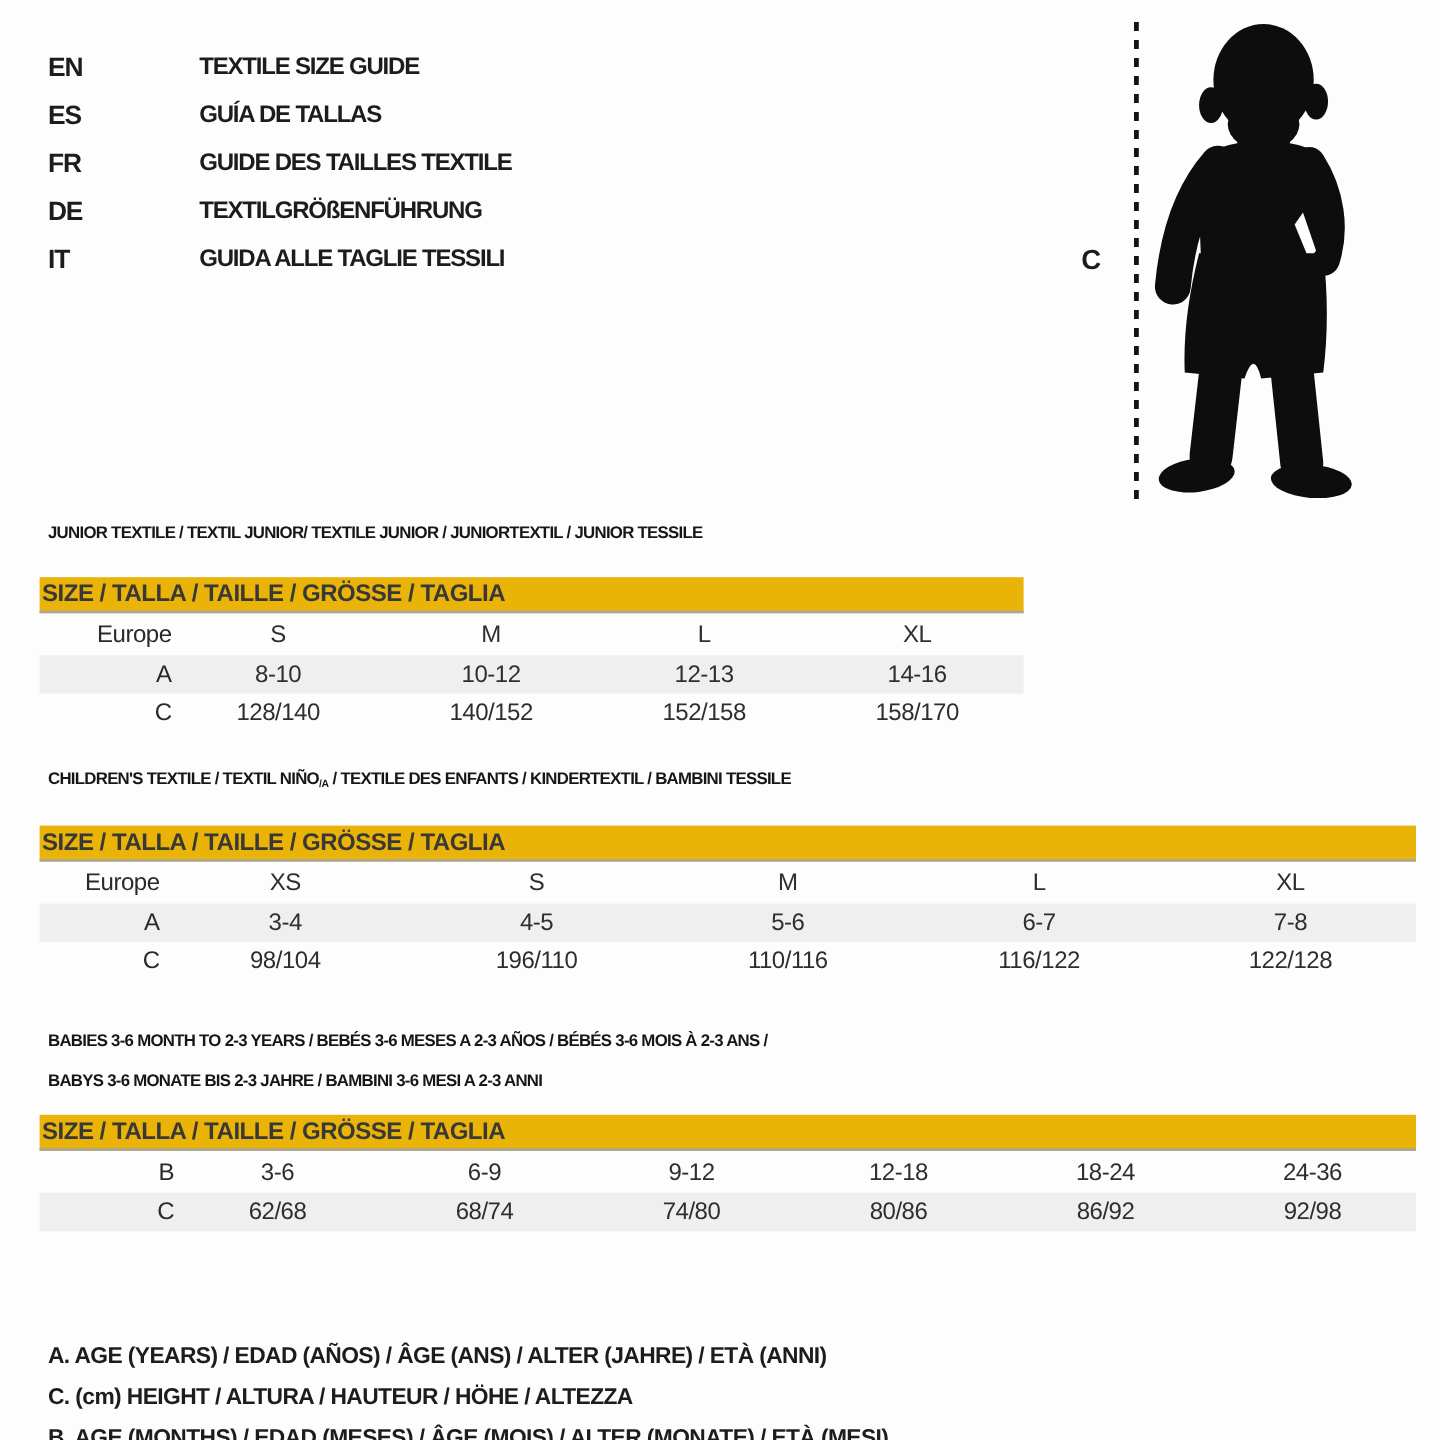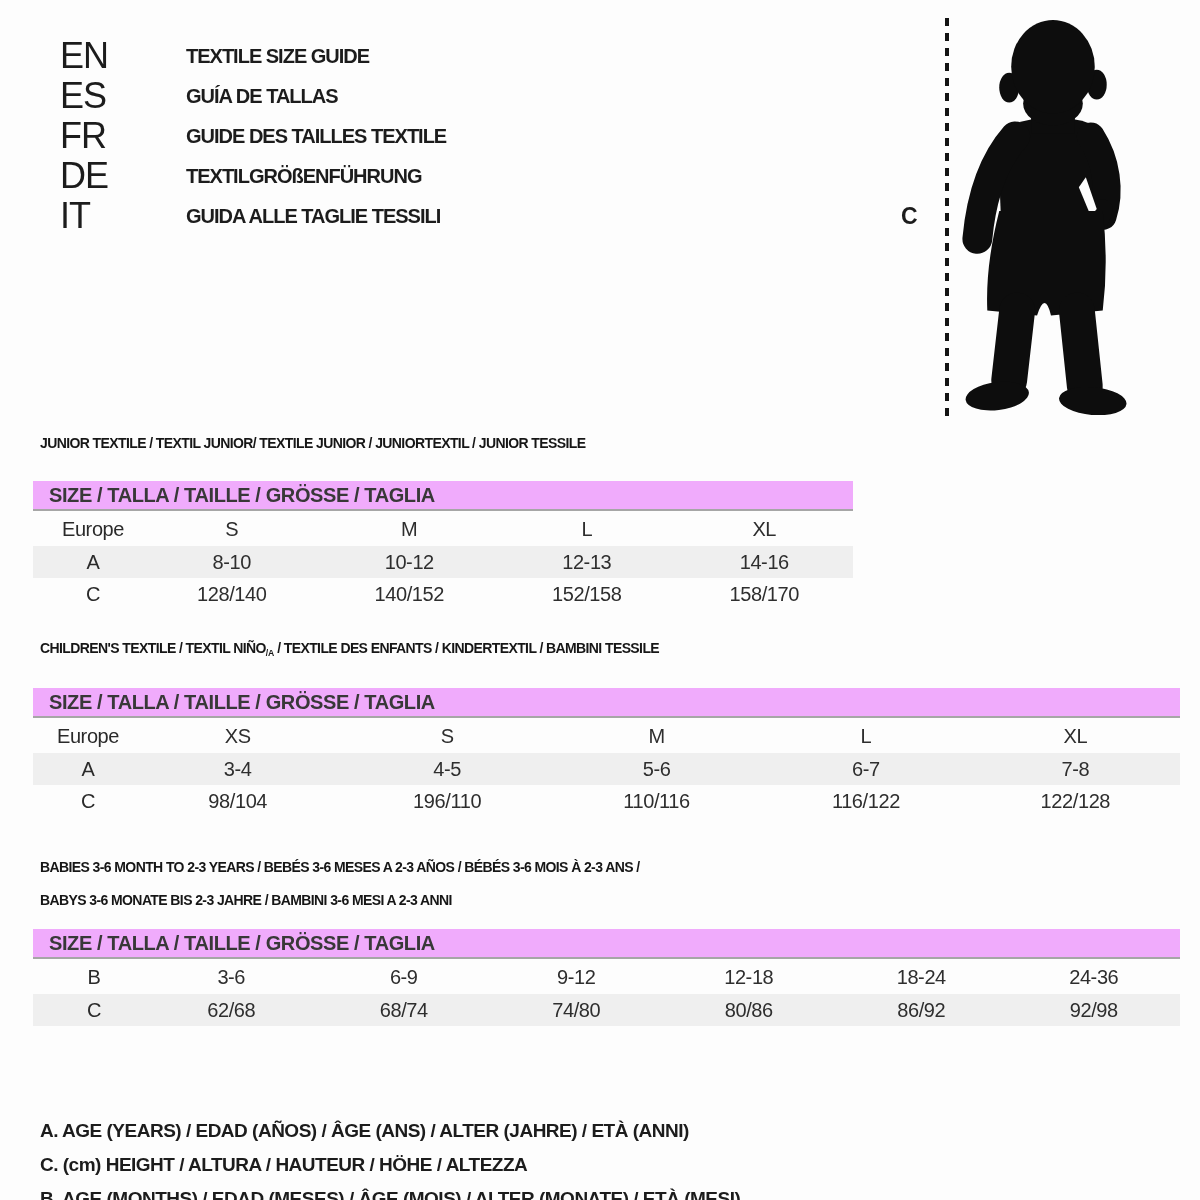--- a/index.html
+++ b/index.html
@@ -9,21 +9,21 @@
     font-family:"Liberation Sans","DejaVu Sans",sans-serif;
     color:#1c1c1c;
     overflow:hidden;
     position:relative;
   }
   .abs{position:absolute;}
 
   
   .lang-block{top:36px;left:40px;}
   .lang-row{display:flex;height:40px;align-items:center;}
-  .lang-code{display:inline-block;width:78px;font-size:36px;font-weight:400;letter-spacing:-1px;margin-left:20px;}
+  .lang-code{display:inline-block;width:78px;font-size:22px;font-weight:700;letter-spacing:-1px;}
   .lang-title{font-size:20px;font-weight:700;letter-spacing:-1px;white-space:nowrap;margin-left:48px;}
 
   
   .dashed-line{
     left:945px;top:18px;width:4px;height:398px;
     background:repeating-linear-gradient(to bottom,#141414 0 8px,transparent 8px 15px);
   }
   .measure-c{left:901px;top:203px;font-size:23px;font-weight:700;}
   .baby-svg{left:953px;top:12px;}
 
@@ -37,28 +37,28 @@
   .title-babies{top:851px;line-height:33px;}
   .sub-a{font-size:0.62em;position:relative;bottom:-3px;letter-spacing:-0.3px;}
 
   
   .table{left:33px;}
   .tbl-junior{top:481px;width:820px;}
   .tbl-children{top:688px;width:1147px;}
   .tbl-babies{top:929px;width:1147px;}
   .size-bar{
     height:28px;line-height:28px;
-    background:#f0abfc;border-bottom:2px solid #a6a6a6;
+    background:#eab308;border-bottom:2px solid #a6a6a6;
     font-size:20px;font-weight:700;letter-spacing:-0.4px;
-    color:#383838;padding-left:16px;margin-bottom:2px;
+    color:#383838;padding-left:2px;margin-bottom:2px;
   }
   .trow{display:flex;height:33px;align-items:center;}
   .trow.shaded{background:#efefef;height:32px;}
   .cell{flex:1;text-align:center;font-size:20px;letter-spacing:-0.4px;color:#2e2e2e;white-space:nowrap;}
-  .cell.label{text-align:center;padding-left:10px;color:#2a2a2a;}
+  .cell.label{text-align:right;padding-left:10px;color:#2a2a2a;}
   .tbl-junior .cell.label{flex:0 0 100px;}
   .tbl-children .cell.label{flex:0 0 90px;}
   .tbl-babies .cell.label{flex:0 0 102px;}
 
   
   .legend{top:1066px;left:40px;margin-top:48px;}
   .legend-line{height:34px;line-height:34px;font-size:19px;font-weight:700;letter-spacing:-0.5px;white-space:nowrap;}
 </style>
 </head>
 <body>

